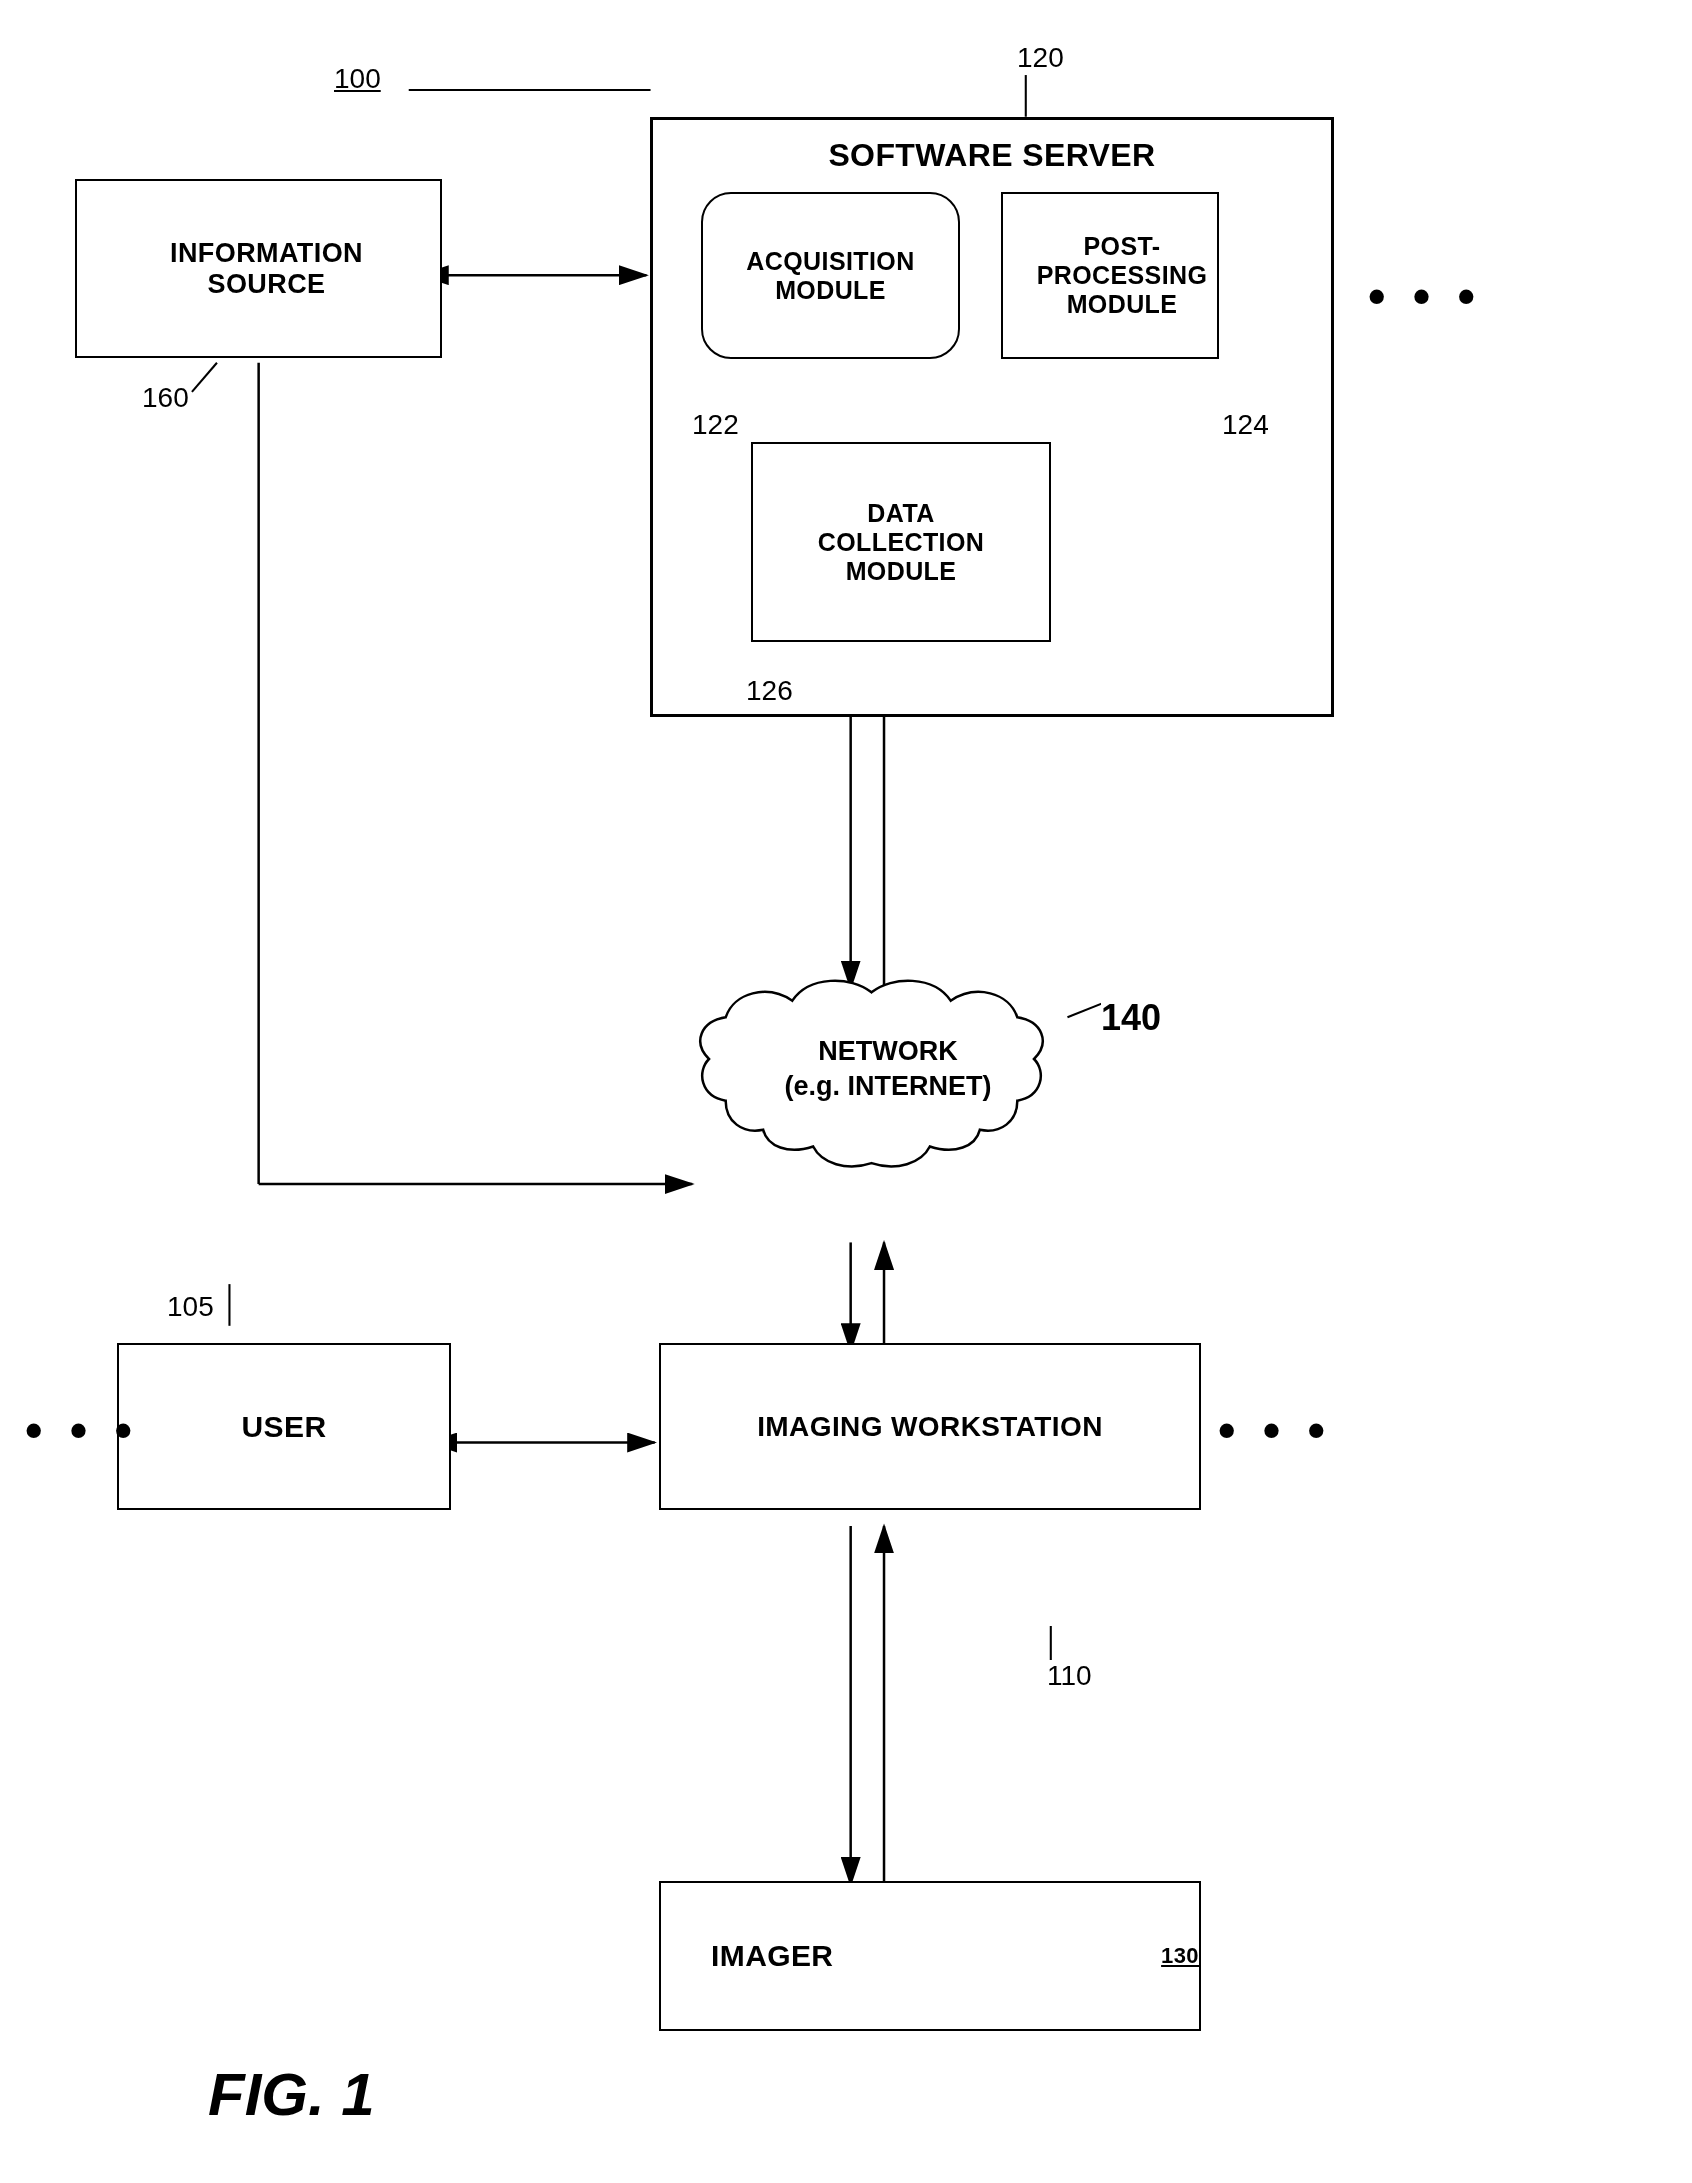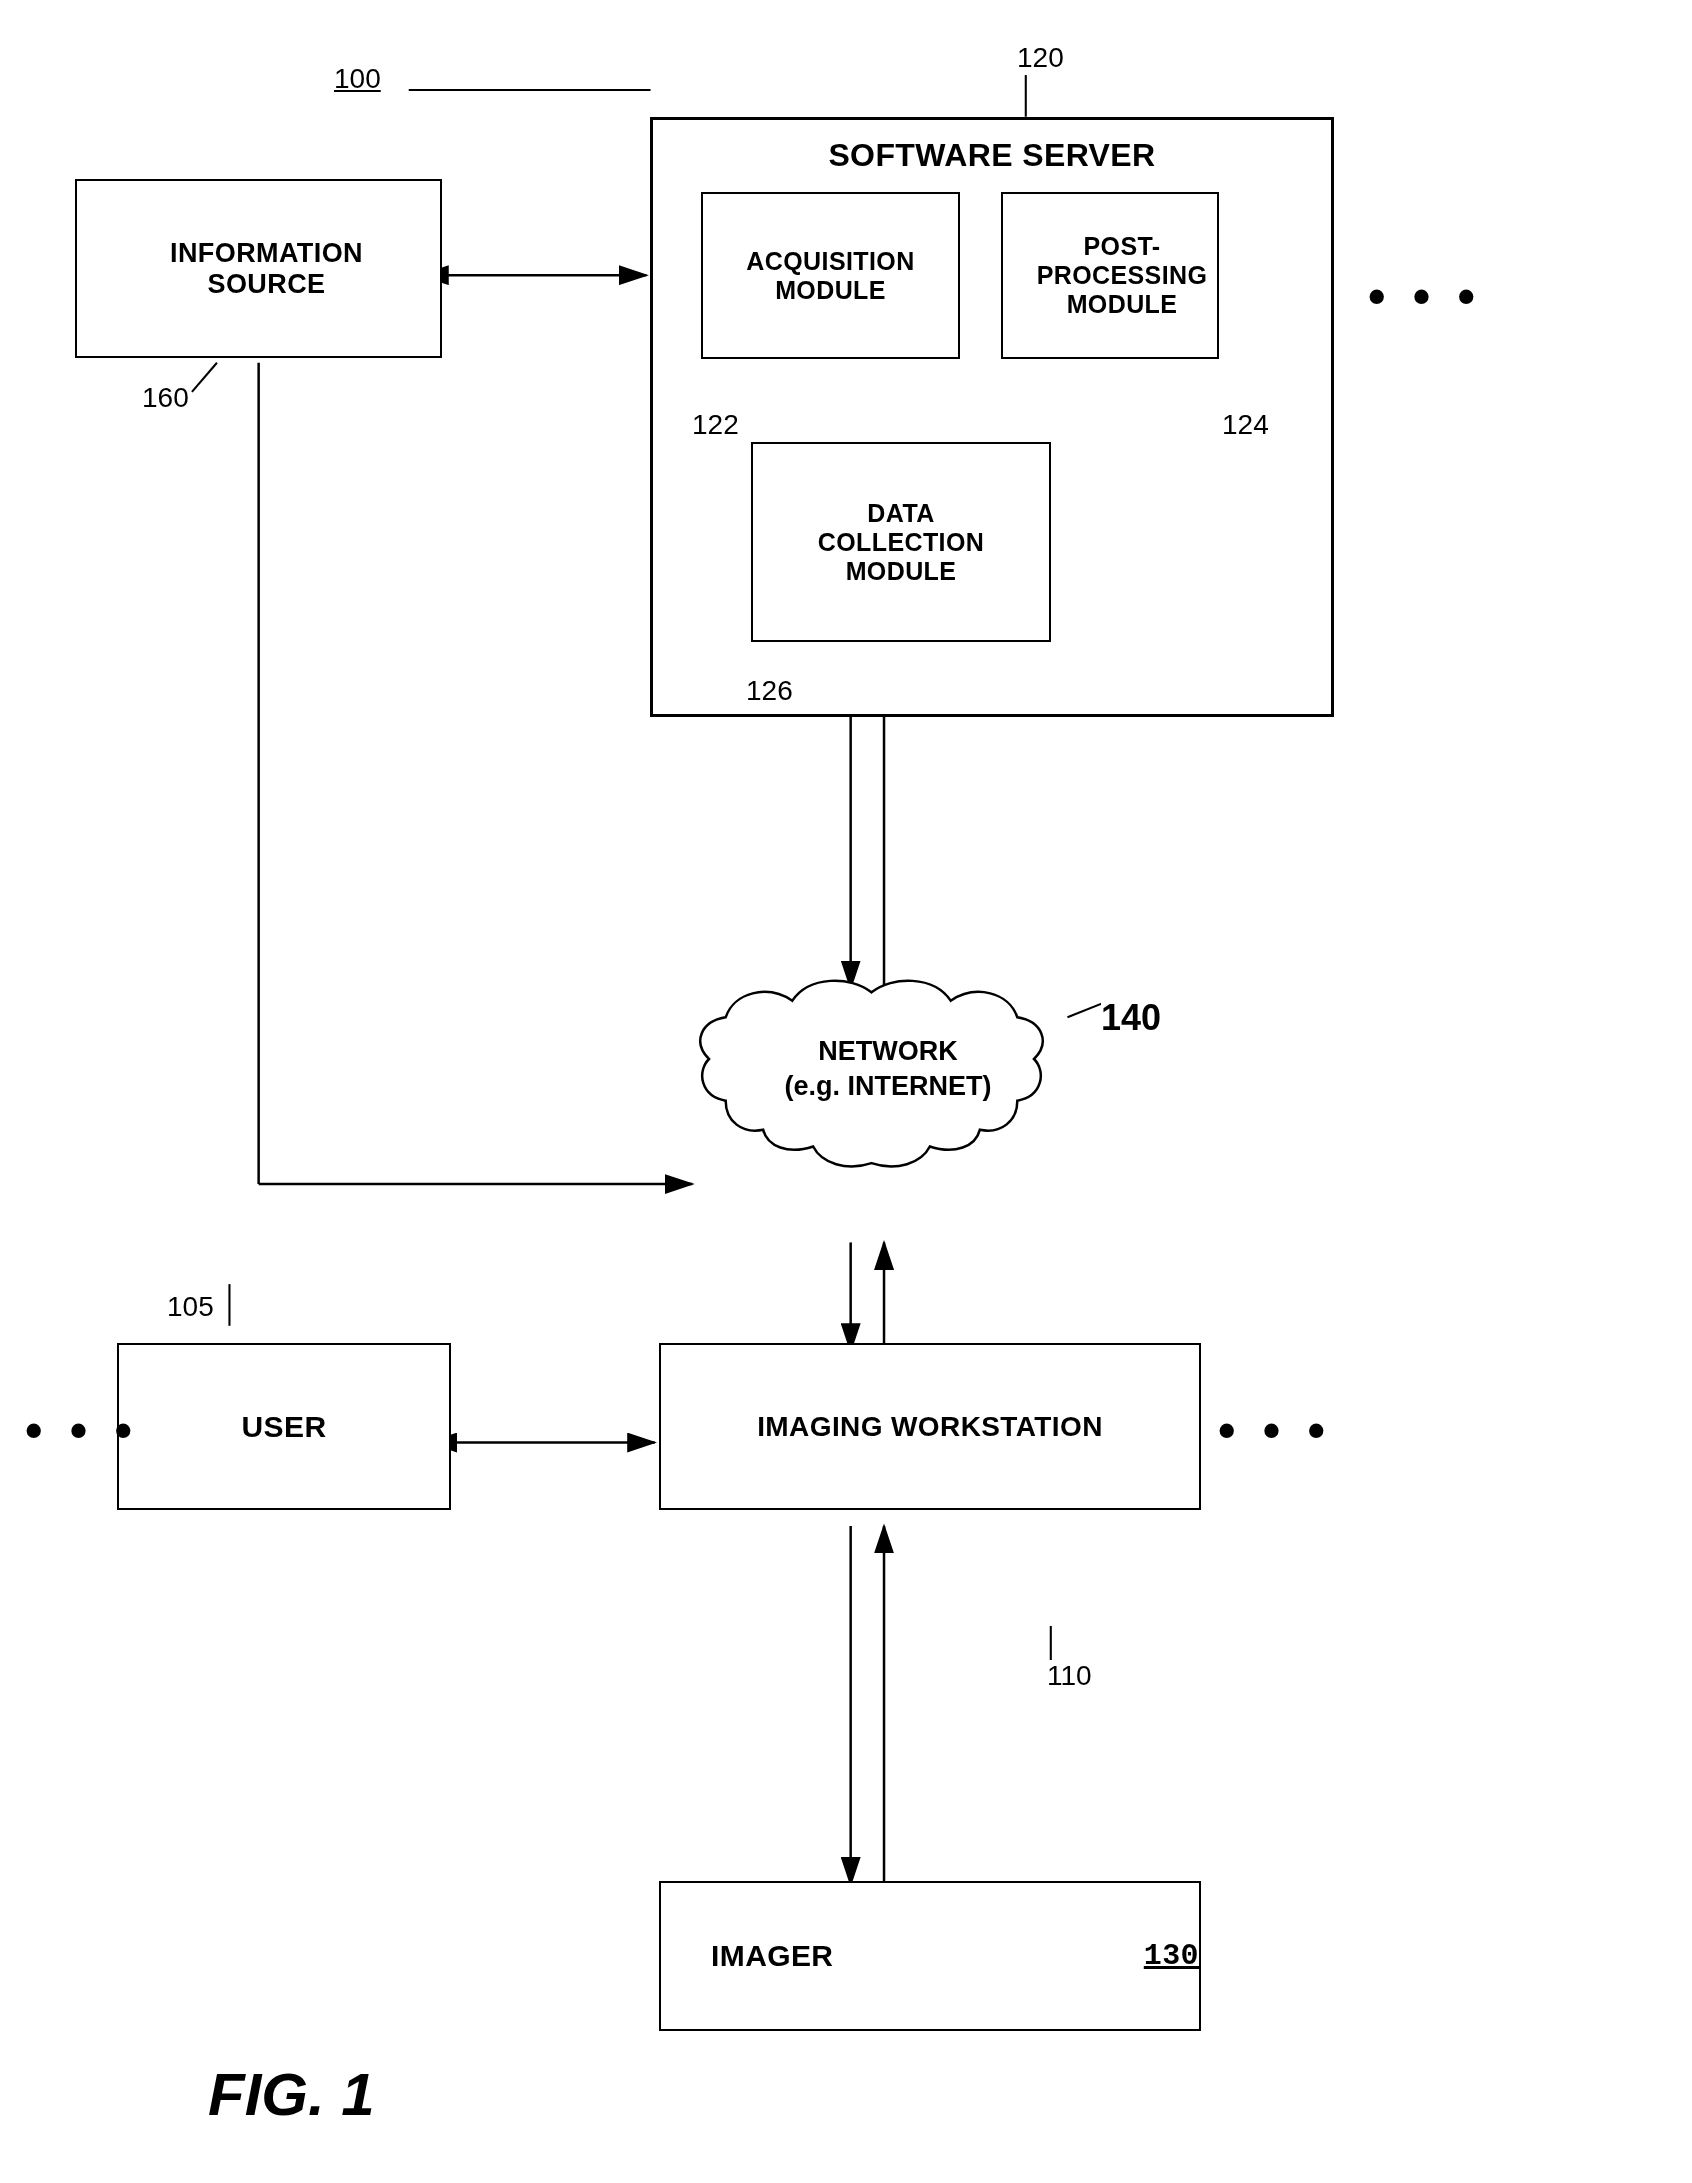--- a/index.html
+++ b/index.html
@@ -136,21 +136,21 @@
   </svg>
 
   <div class="label label-underline" style="left:334px; top:63px; font-size:28px;">100</div>
 
   <div class="label" style="left:1017px; top:42px; font-size:28px;">120</div>
 
   <div class="box box-large" style="left:650px; top:117px; width:684px; height:600px; font-size:32px; align-items:flex-start; padding-top:16.7px; justify-content:center;">
     <span>SOFTWARE SERVER</span>
   </div>
 
-  <div class="box" style="left:701px; top:192px; width:259px; height:167px; font-size:25px;">
+  <div class="box" style="left:701px; top:192px; width:259px; height:167px; font-size:25px;border-radius:30px;">
     <span style="white-space:pre-line; text-align:center;">ACQUISITION
 MODULE</span>
   </div>
 
   <div class="box" style="left:1001px; top:192px; width:218px; height:167px; font-size:25px;padding-left:24px;">
     <span style="white-space:pre-line; text-align:center;">POST-
 PROCESSING
 MODULE</span>
   </div>
 
@@ -198,21 +198,21 @@
     <span>USER</span>
   </div>
 
   <div class="box" style="left:659px; top:1343px; width:542px; height:167px; font-size:28px;">
     <span>IMAGING WORKSTATION</span>
   </div>
 
   <div class="box" style="left:659px; top:1881px; width:542px; height:150px; font-size:30px; justify-content:space-between; padding-left:50px;">
     <span>IMAGER</span>
 
-    <span style="text-decoration:underline; margin-left:42px; font-size:30px;font-family:Liberation Mono, monospace;">130</span>
+    <span style="text-decoration:underline; margin-left:42px; font-size:22px;">130</span>
   </div>
 
   <div class="label" style="left:142px; top:382px; font-size:28px;">160</div>
 
   <div class="label" style="left:692px; top:409px; font-size:28px;">122</div>
 
   <div class="label" style="left:1222px; top:409px; font-size:28px;">124</div>
 
   <div class="label" style="left:746px; top:675px; font-size:28px;">126</div>
 

